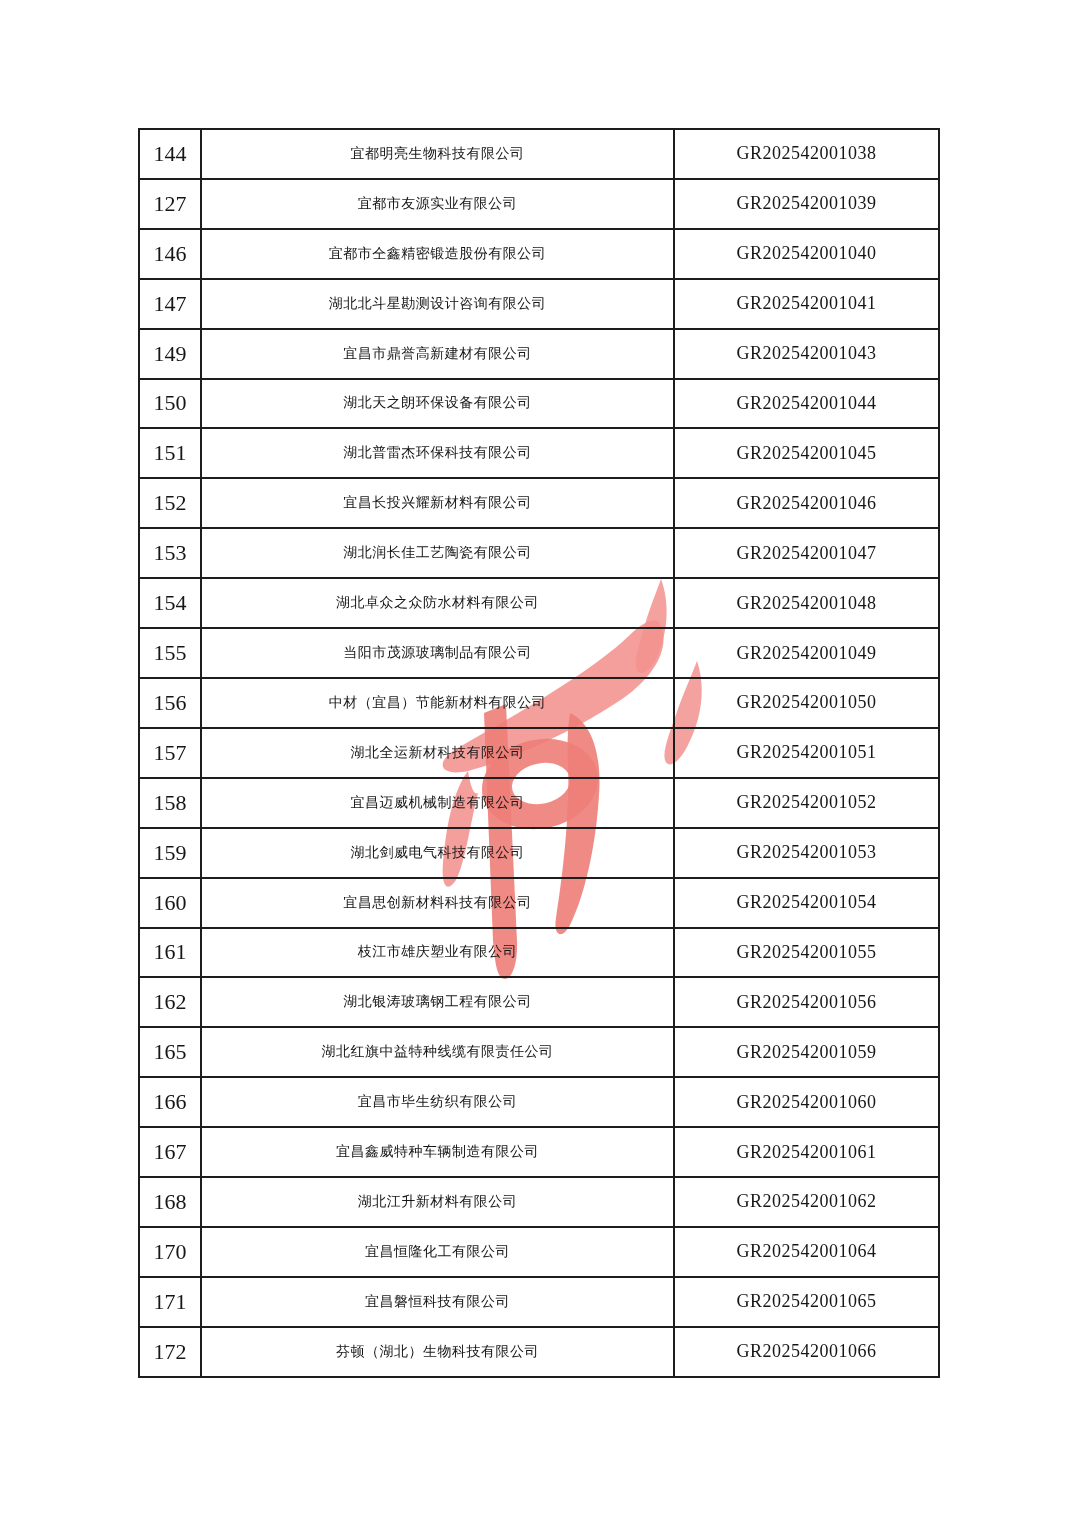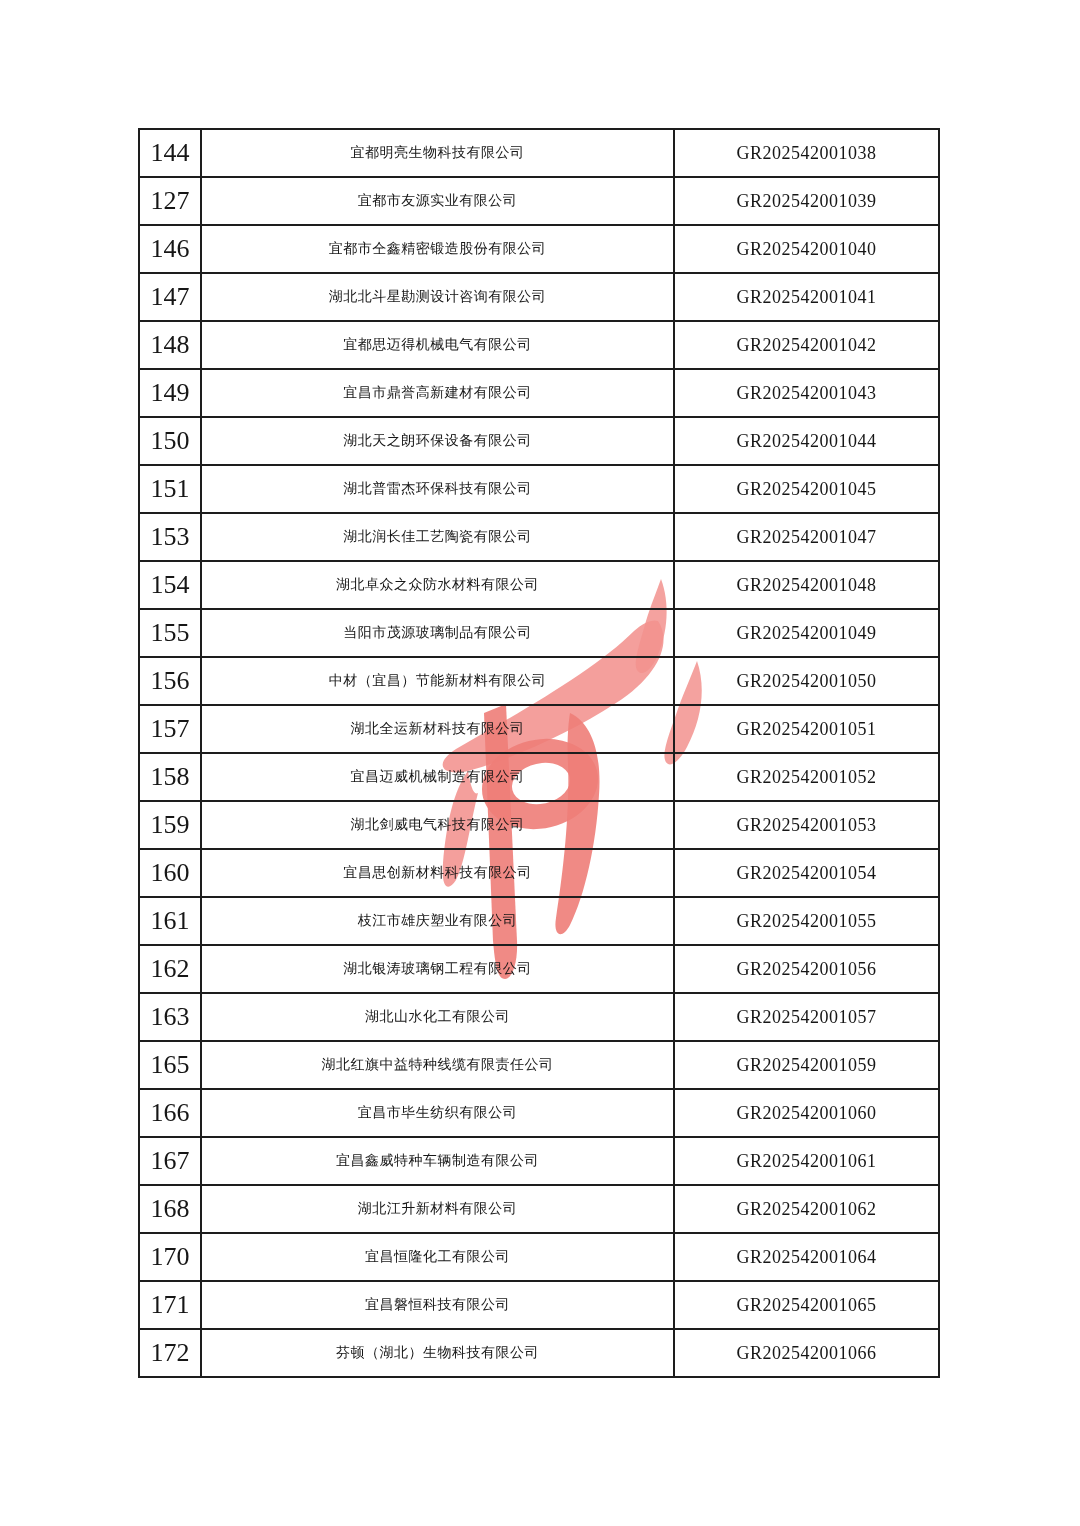--- a/index.html
+++ b/index.html
@@ -41,21 +41,21 @@
   table.company-table td {
     border: 2px solid #1d1d1d;
     background: transparent;
     text-align: center;
     vertical-align: middle;
     color: #161616;
     white-space: nowrap;
     overflow: hidden;
   }
   td.col-no {
-    font-size: 26px;
+    font-size: 22px;
     font-family: "Liberation Serif", "DejaVu Serif", serif;
   }
   td.col-name {
     font-size: 14px;
     letter-spacing: 0.5px;
   }
   td.col-code {
     font-size: 18px;
     letter-spacing: 0.5px;
     border-radius: 10px;
@@ -131,40 +131,40 @@
           <td class="col-no">146</td>
           <td class="col-name">宜都市仝鑫精密锻造股份有限公司</td>
           <td class="col-code">GR202542001040</td>
         </tr>
         <tr>
           <td class="col-no">147</td>
           <td class="col-name">湖北北斗星勘测设计咨询有限公司</td>
           <td class="col-code">GR202542001041</td>
         </tr>
         <tr>
-          <td class="col-no">148</td>
-          <td class="col-name">宜都思迈得机械电气有限公司</td>
-          <td class="col-code">GR202542001042</td>
-        </tr>
-        <tr>
           <td class="col-no">149</td>
           <td class="col-name">宜昌市鼎誉高新建材有限公司</td>
           <td class="col-code">GR202542001043</td>
         </tr>
         <tr>
           <td class="col-no">150</td>
           <td class="col-name">湖北天之朗环保设备有限公司</td>
           <td class="col-code">GR202542001044</td>
         </tr>
         <tr>
           <td class="col-no">151</td>
           <td class="col-name">湖北普雷杰环保科技有限公司</td>
           <td class="col-code">GR202542001045</td>
         </tr>
         <tr>
+          <td class="col-no">152</td>
+          <td class="col-name">宜昌长投兴耀新材料有限公司</td>
+          <td class="col-code">GR202542001046</td>
+        </tr>
+        <tr>
           <td class="col-no">153</td>
           <td class="col-name">湖北润长佳工艺陶瓷有限公司</td>
           <td class="col-code">GR202542001047</td>
         </tr>
         <tr>
           <td class="col-no">154</td>
           <td class="col-name">湖北卓众之众防水材料有限公司</td>
           <td class="col-code">GR202542001048</td>
         </tr>
         <tr>
@@ -201,25 +201,20 @@
           <td class="col-no">161</td>
           <td class="col-name">枝江市雄庆塑业有限公司</td>
           <td class="col-code">GR202542001055</td>
         </tr>
         <tr>
           <td class="col-no">162</td>
           <td class="col-name">湖北银涛玻璃钢工程有限公司</td>
           <td class="col-code">GR202542001056</td>
         </tr>
         <tr>
-          <td class="col-no">163</td>
-          <td class="col-name">湖北山水化工有限公司</td>
-          <td class="col-code">GR202542001057</td>
-        </tr>
-        <tr>
           <td class="col-no">165</td>
           <td class="col-name">湖北红旗中益特种线缆有限责任公司</td>
           <td class="col-code">GR202542001059</td>
         </tr>
         <tr>
           <td class="col-no">166</td>
           <td class="col-name">宜昌市毕生纺织有限公司</td>
           <td class="col-code">GR202542001060</td>
         </tr>
         <tr>

